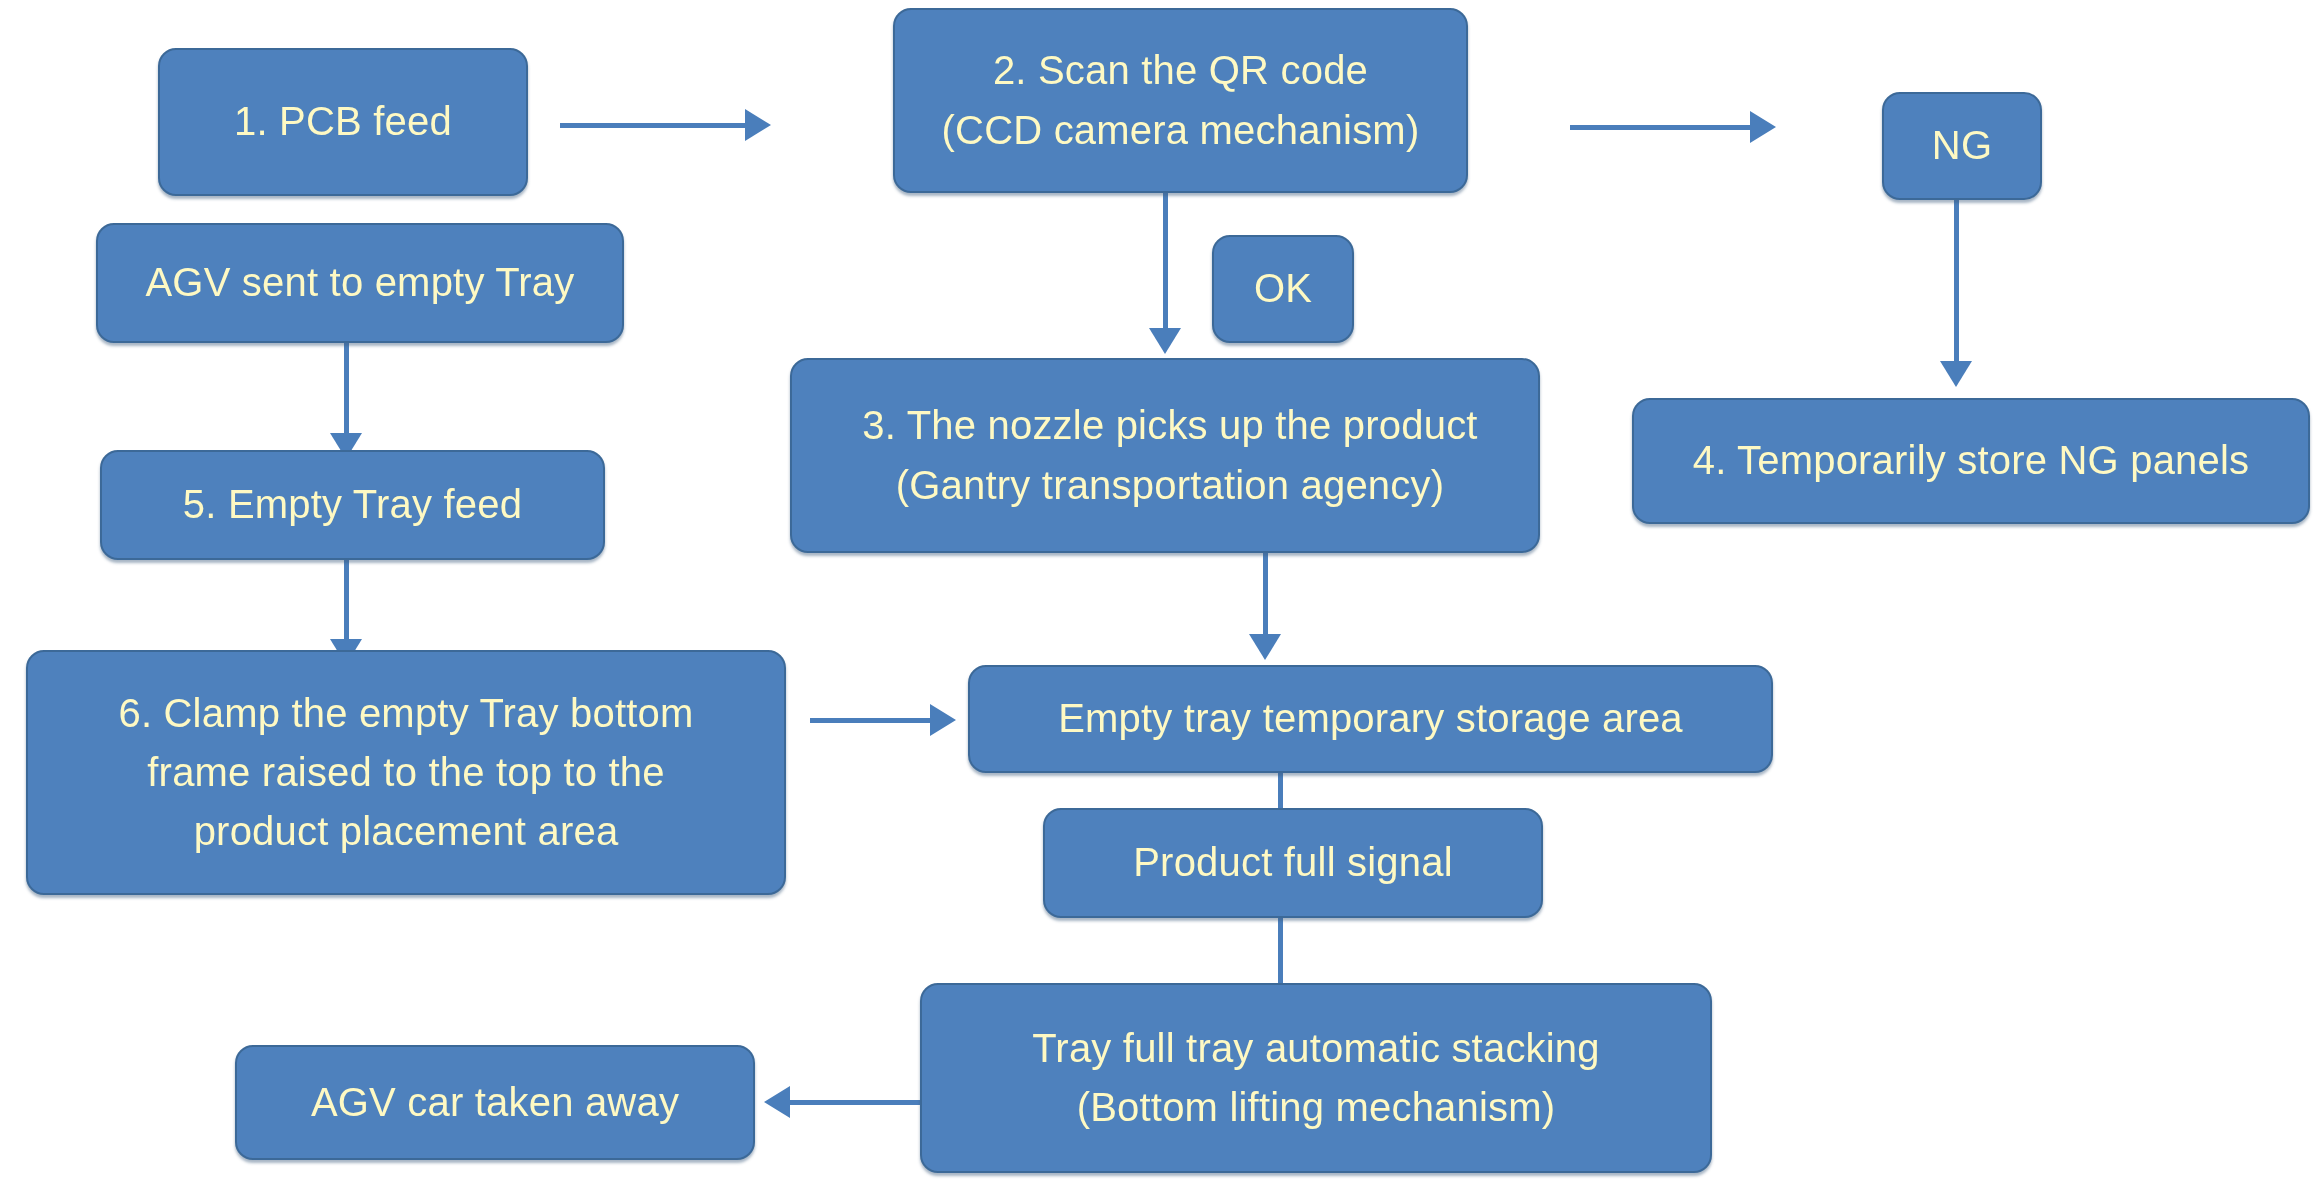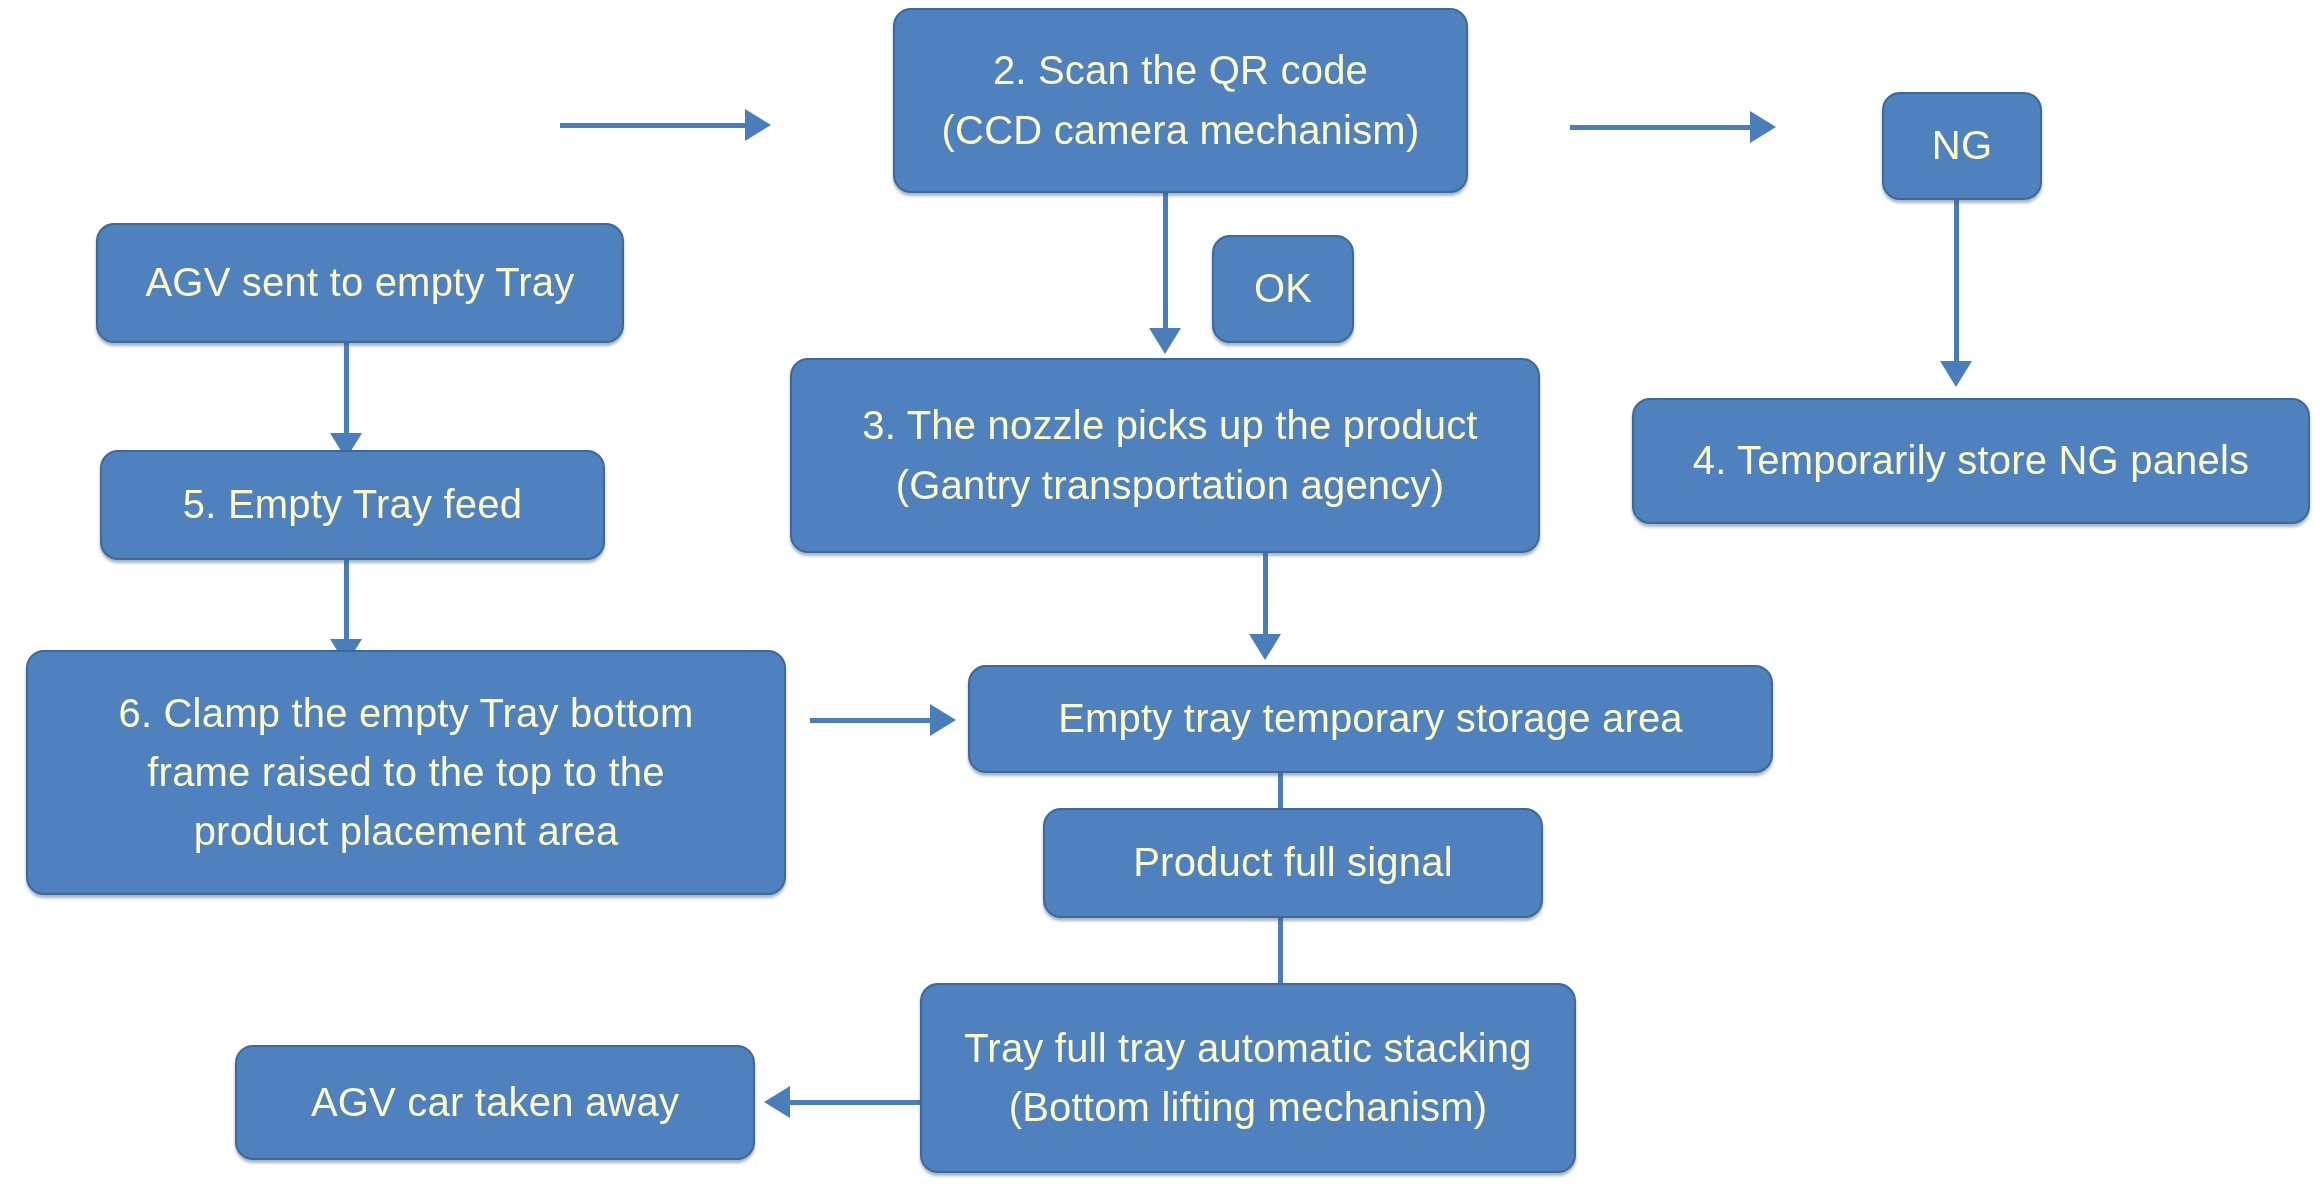--- a/index.html
+++ b/index.html
@@ -98,20 +98,23 @@
   <div class="arrowhead arrow-right" style="left:930px; top:704px;"></div>
 
   <div class="conn conn-v" style="left:1263px; top:553px; height:85px;"></div>
   <div class="arrowhead arrow-down" style="left:1249px; top:634px;"></div>
 
   <div class="conn conn-v" style="left:1278px; top:768px; height:215px;"></div>
 
   <div class="conn conn-h" style="left:790px; top:1100px; width:130px;"></div>
   <div class="arrowhead arrow-left" style="left:764px; top:1086px;"></div>
 
+  <div class="node" style="left:158px; top:48px; width:370px; height:148px; font-size:40px;">
+    <span class="txt">1. PCB feed</span>
+  </div>
 
   <div class="node" style="left:893px; top:8px; width:575px; height:185px; font-size:40px;">
     <span class="txt">2. Scan the QR code
 (CCD camera mechanism)</span>
   </div>
 
   <div class="node" style="left:1882px; top:92px; width:160px; height:108px; font-size:40px;">
     <span class="txt">NG</span>
   </div>
 
@@ -143,21 +146,21 @@
   </div>
 
   <div class="node" style="left:968px; top:665px; width:805px; height:108px; font-size:40px;">
     <span class="txt">Empty tray temporary storage area</span>
   </div>
 
   <div class="node" style="left:1043px; top:808px; width:500px; height:110px; font-size:40px;">
     <span class="txt">Product full signal</span>
   </div>
 
-  <div class="node" style="left:920px; top:983px; width:656px; height:190px; font-size:40px;">
+  <div class="node" style="left:920px; top:983px; width:792px; height:190px; font-size:40px;">
     <span class="txt">Tray full tray automatic stacking
 (Bottom lifting mechanism)</span>
   </div>
 
   <div class="node" style="left:235px; top:1045px; width:520px; height:115px; font-size:40px;">
     <span class="txt">AGV car taken away</span>
   </div>
 
 </div>
 

